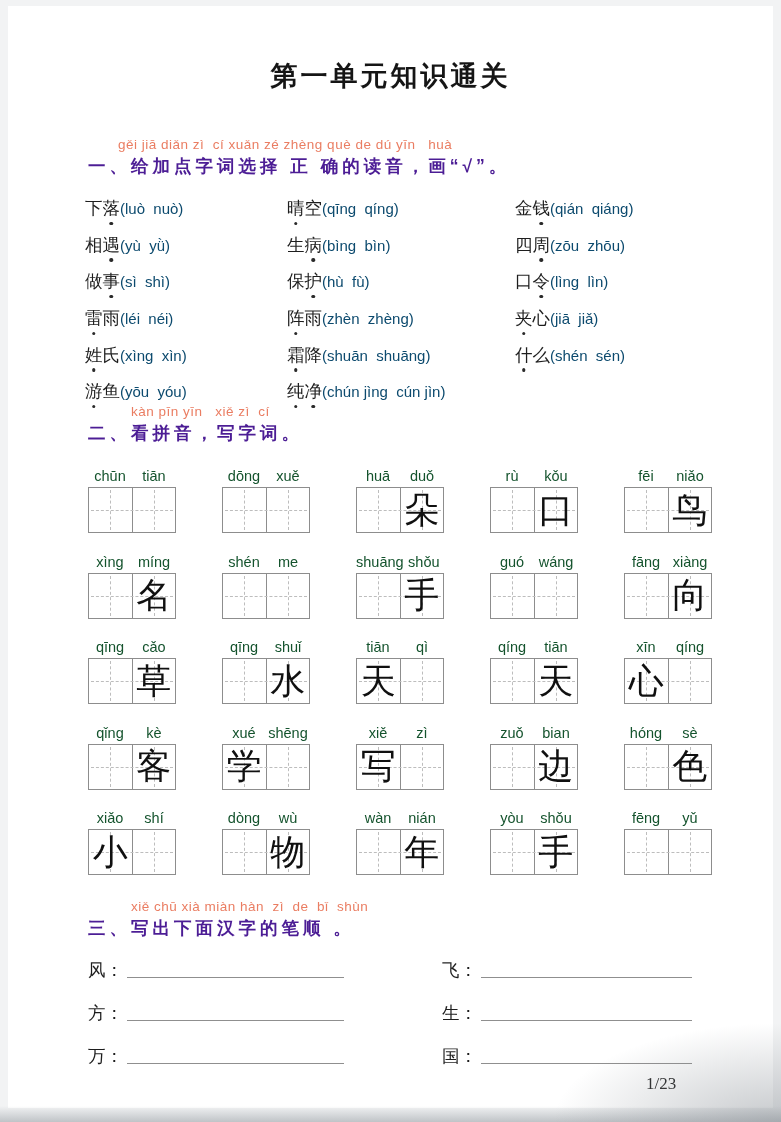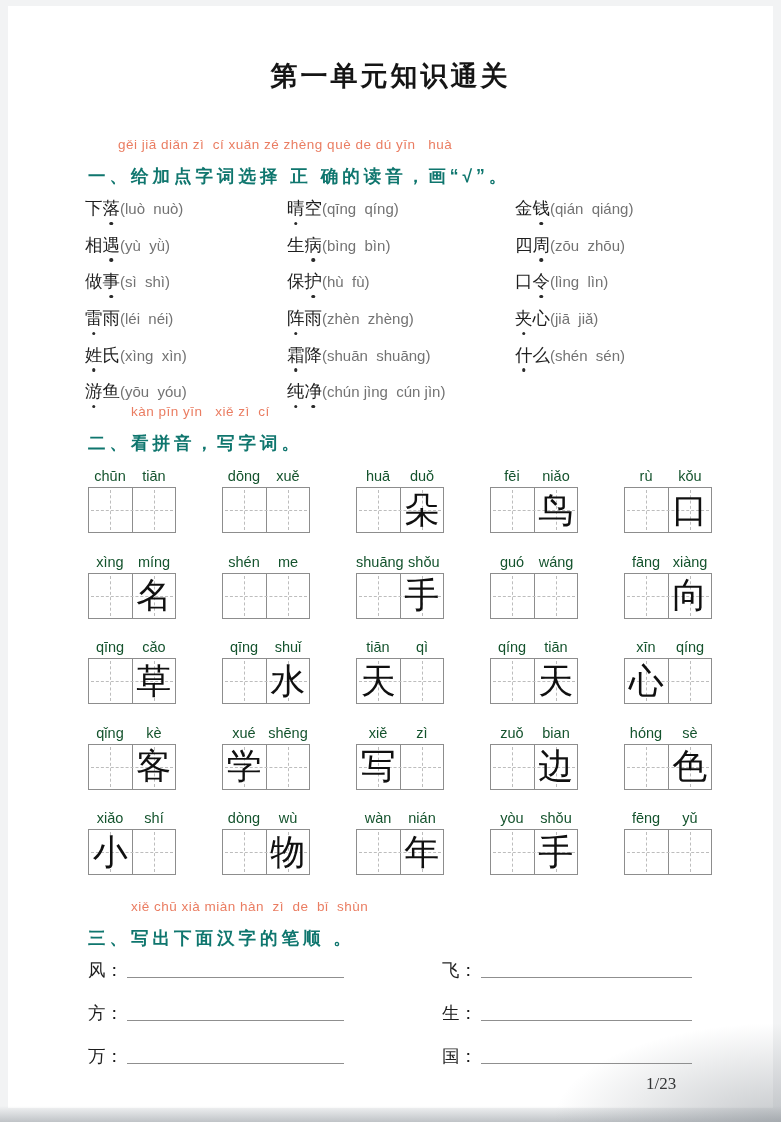--- a/index.html
+++ b/index.html
@@ -12,31 +12,31 @@
     background:radial-gradient(ellipse at 100% 100%, rgba(140,146,152,.5) 0%, rgba(140,146,152,0) 70%);pointer-events:none;}
 
   .title{position:absolute;top:58px;left:0;width:781px;margin:0;text-align:center;
     font-family:Liberation Mono, monospace;font-weight:bold;color:#151515;
     font-size:27px;letter-spacing:3px;}
 
   .sec-head-block{position:absolute;left:88px;}
   .sec-pinyin{font-size:13.5px;color:#ea7d62;white-space:pre;letter-spacing:.5px;}
   .sec-pinyin.ind1{margin-left:30px;}
   .sec-pinyin.ind2{margin-left:43px;}
-  .sec-heading{margin-top:12px;font-size:17.5px;font-weight:bold;color:#0f766e;letter-spacing:4px;white-space:pre;}
+  .sec-heading{margin-top:2px;font-size:17.5px;font-weight:bold;color:#4c1d95;letter-spacing:4px;white-space:pre;}
 
   
   .s1-grid{position:absolute;top:190px;left:85px;width:670px;display:grid;
     grid-template-columns:202px 228px 1fr;grid-auto-rows:36.6px;align-items:center;}
   .s1-item{white-space:nowrap;}
   .cchar{display:inline-block;position:relative;font-family:"Liberation Serif","DejaVu Serif",serif;
     font-size:17.5px;color:#1e1e1e;}
   .cchar.dotted::after{content:"";position:absolute;left:50%;transform:translateX(-50%);
     bottom:-5px;width:3.5px;height:3.5px;border-radius:50%;background:#2a2a2a;}
-  .s1-opts{font-size:15px;color:#737373;white-space:pre;}
+  .s1-opts{font-size:15px;color:#0c4a6e;white-space:pre;}
 
   
   .s2-grid{position:absolute;top:468px;left:88px;width:624px;}
   .s2-row{display:flex;justify-content:space-between;height:65px;margin-bottom:20.5px;}
   .wbox{width:88px;}
   .plabel{display:flex;height:19px;font-size:14.5px;color:#14532d;}
   .plabel span{flex:1;text-align:center;white-space:nowrap;}
   .grid2{position:relative;display:flex;width:88px;height:46px;box-sizing:border-box;
     border:1.5px solid #8d8d8d;background:#fff;}
   .grid2::after{content:"";position:absolute;left:2px;right:2px;top:50%;border-top:1px dashed #bdbdbd;}
@@ -185,44 +185,44 @@
               <span class="hz"></span>
             </div>
             <div class="cell">
               <span class="hz">朵</span>
             </div>
           </div>
   </div>
 
   <div class="wbox">
     <div class="plabel">
+            <span>rù</span>
+            <span>kǒu</span>
+          </div>
+    <div class="grid2">
+            <div class="cell">
+              <span class="hz"></span>
+            </div>
+            <div class="cell">
+              <span class="hz">口</span>
+            </div>
+          </div>
+  </div>
+
+  <div class="wbox">
+    <div class="plabel">
             <span>fēi</span>
             <span>niǎo</span>
           </div>
     <div class="grid2">
             <div class="cell">
               <span class="hz"></span>
             </div>
             <div class="cell">
               <span class="hz">鸟</span>
-            </div>
-          </div>
-  </div>
-
-  <div class="wbox">
-    <div class="plabel">
-            <span>rù</span>
-            <span>kǒu</span>
-          </div>
-    <div class="grid2">
-            <div class="cell">
-              <span class="hz"></span>
-            </div>
-            <div class="cell">
-              <span class="hz">口</span>
             </div>
           </div>
   </div>
 </div>
       <div class="s2-row">
   <div class="wbox">
     <div class="plabel">
             <span>xìng</span>
             <span>míng</span>
           </div>

